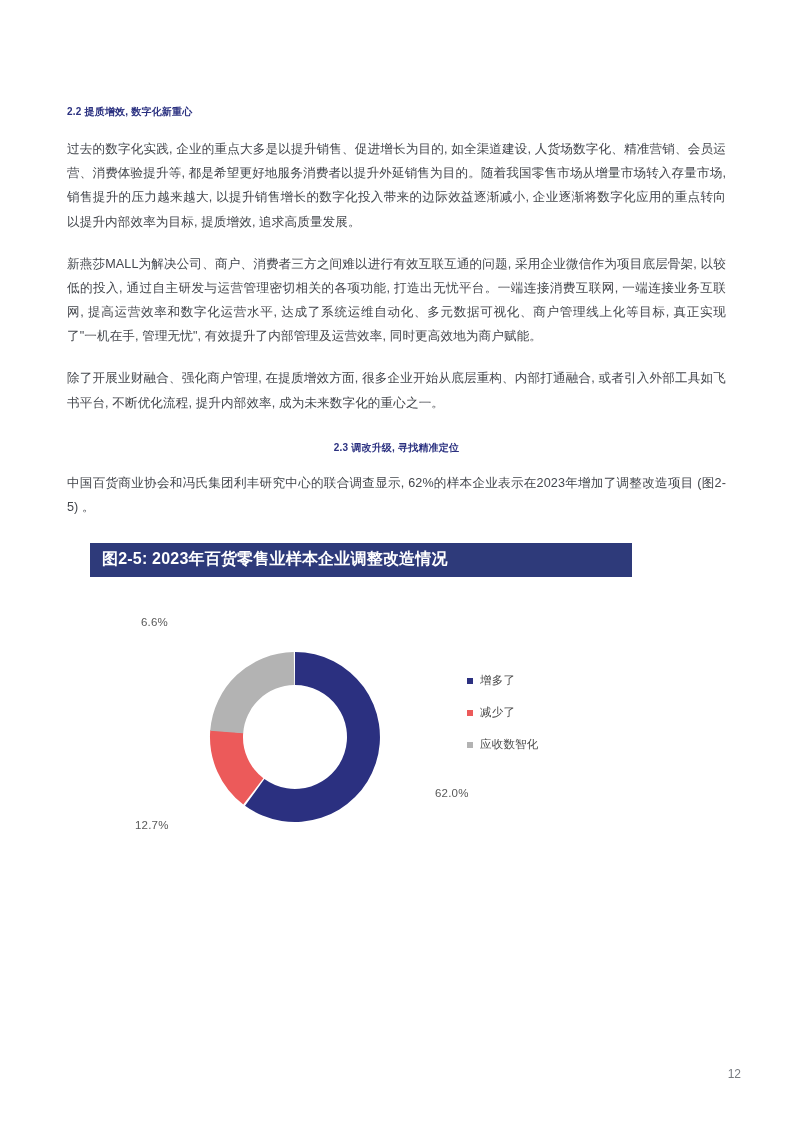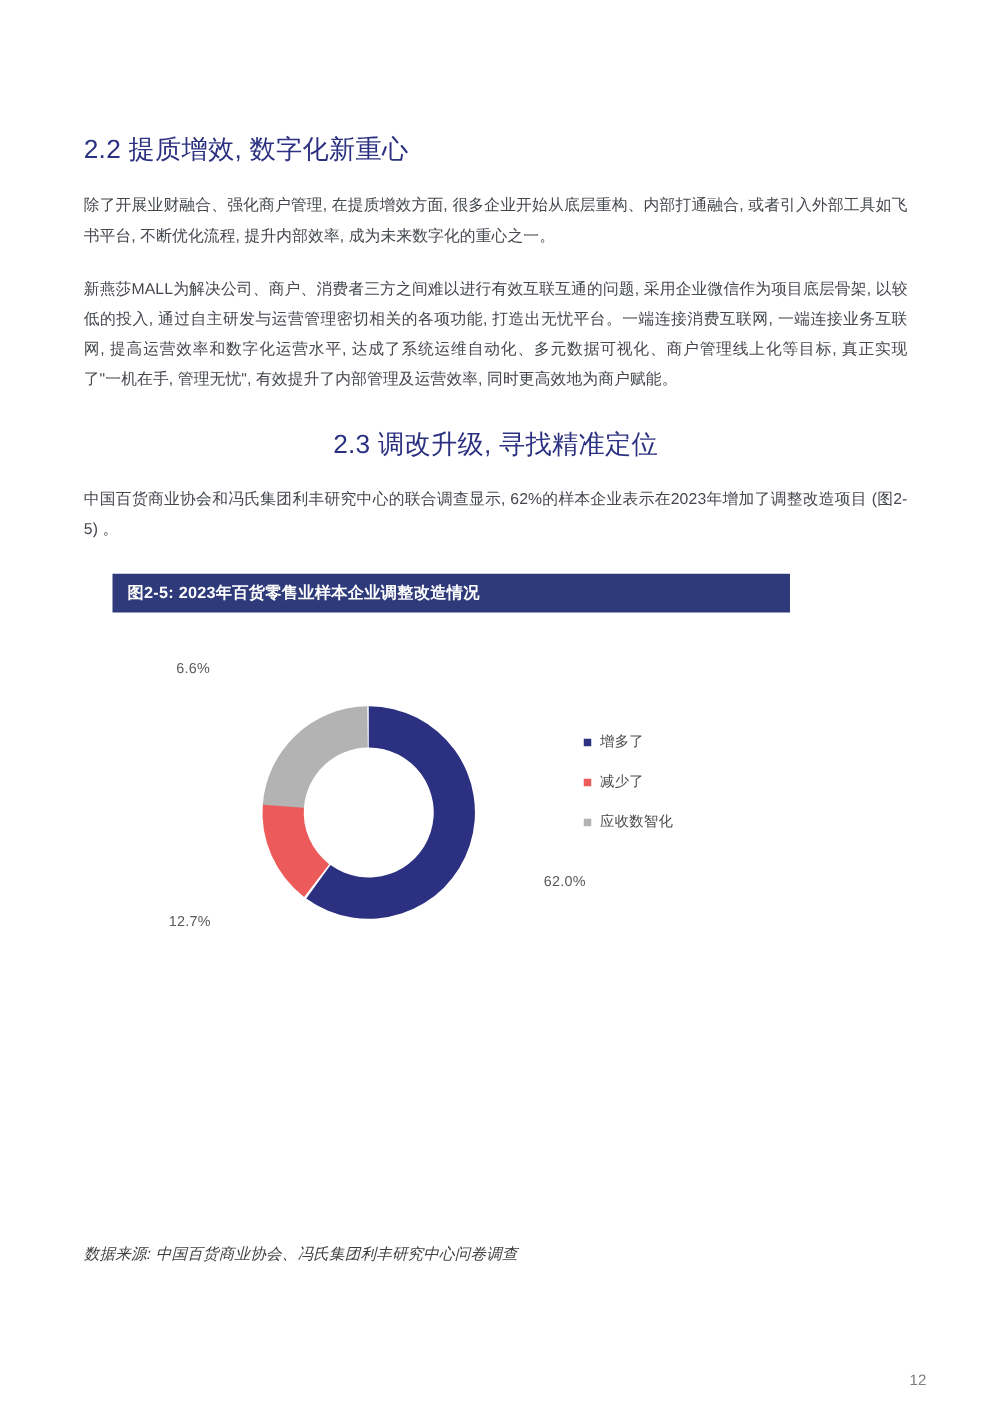--- a/index.html
+++ b/index.html
@@ -25,22 +25,22 @@
   }
 
   .content {
     position: absolute;
     left: 67px;
     top: 105px;
     width: 659px;
   }
 
   h2.section-heading {
-    font-size: 21px;
-    font-weight: normal;
+    font-size: 10px;
+    font-weight: bold;
     color: #2b3180;
     margin: 0 0 18px 0;
     letter-spacing: 0.2px;
     line-height: 1.4;
   }
 
   h2.section-heading.second {
     margin-top: 26px;
     margin-bottom: 16px;
     text-align: center;
@@ -62,21 +62,21 @@
   
   .figure {
     position: relative;
     width: 659px;
     margin-top: 12px;
   }
 
   .figure-title-bar {
     background: #2e3a7a;
     color: #ffffff;
-    font-size: 13px;
+    font-size: 16px;
     font-weight: bold;
     padding: 6px 0 7px 12px;
     width: 530px;
     margin-left: 23px;
     box-sizing: content-box;
     letter-spacing: 0.2px;
   }
 
   .figure-body {
     position: relative;
@@ -139,39 +139,40 @@
     top: 995px;
     font-size: 12.4px;
     font-style: italic;
     color: #3f3f3f;
     letter-spacing: 0.2px;
   }
 
   .page-number {
     position: absolute;
     right: 52px;
-    top: 1097px;
+    top: 1067px;
     font-size: 12px;
     color: #777b80;
   }
 </style>
 </head>
 <body>
 
 <div class="page">
 
   <div class="content">
 
     <h2 class="section-heading">2.2 提质增效, 数字化新重心</h2>
 
-
+    <p class="body-par">过去的数字化实践, 企业的重点大多是以提升销售、促进增长为目的, 如全渠道建设, 人货场数字化、精准营销、会员运营、消费体验提升等, 都是希望更好地服务消费者以提升外延销售为目的。随着我国零售市场从增量市场转入存量市场, 销售提升的压力越来越大, 以提升销售增长的数字化投入带来的边际效益逐渐减小, 企业逐渐将数字化应用的重点转向以提升内部效率为目标, 提质增效, 追求高质量发展。</p>
+
+
+    <p class="body-par">新燕莎MALL为解决公司、商户、消费者三方之间难以进行有效互联互通的问题, 采用企业微信作为项目底层骨架, 以较低的投入, 通过自主研发与运营管理密切相关的各项功能, 打造出无忧平台。一端连接消费互联网, 一端连接业务互联网, 提高运营效率和数字化运营水平, 达成了系统运维自动化、多元数据可视化、商户管理线上化等目标, 真正实现了"一机在手, 管理无忧", 有效提升了内部管理及运营效率, 同时更高效地为商户赋能。</p>
 
     <p class="body-par">除了开展业财融合、强化商户管理, 在提质增效方面, 很多企业开始从底层重构、内部打通融合, 或者引入外部工具如飞书平台, 不断优化流程, 提升内部效率, 成为未来数字化的重心之一。</p>
-
-    <p class="body-par">新燕莎MALL为解决公司、商户、消费者三方之间难以进行有效互联互通的问题, 采用企业微信作为项目底层骨架, 以较低的投入, 通过自主研发与运营管理密切相关的各项功能, 打造出无忧平台。一端连接消费互联网, 一端连接业务互联网, 提高运营效率和数字化运营水平, 达成了系统运维自动化、多元数据可视化、商户管理线上化等目标, 真正实现了"一机在手, 管理无忧", 有效提升了内部管理及运营效率, 同时更高效地为商户赋能。</p>
 
     <h2 class="section-heading second">2.3 调改升级, 寻找精准定位</h2>
 
     <p class="body-par lead-in">中国百货商业协会和冯氏集团利丰研究中心的联合调查显示, 62%的样本企业表示在2023年增加了调整改造项目 (图2-5) 。</p>
 
     <div class="figure">
 
       <div class="figure-title-bar">图2-5: 2023年百货零售业样本企业调整改造情况</div>
 
       <div class="figure-body">
@@ -224,17 +225,16 @@
             <span class="legend-label">应收数智化</span>
           </div>
 
         </div>
 
       </div>
     </div>
 
   </div>
 
-  <div class="source-note">数据来源: 中国百货商业协会、冯氏集团利丰研究中心问卷调查</div>
 
   <div class="page-number">12</div>
 
 </div>
 
 </body></html>

